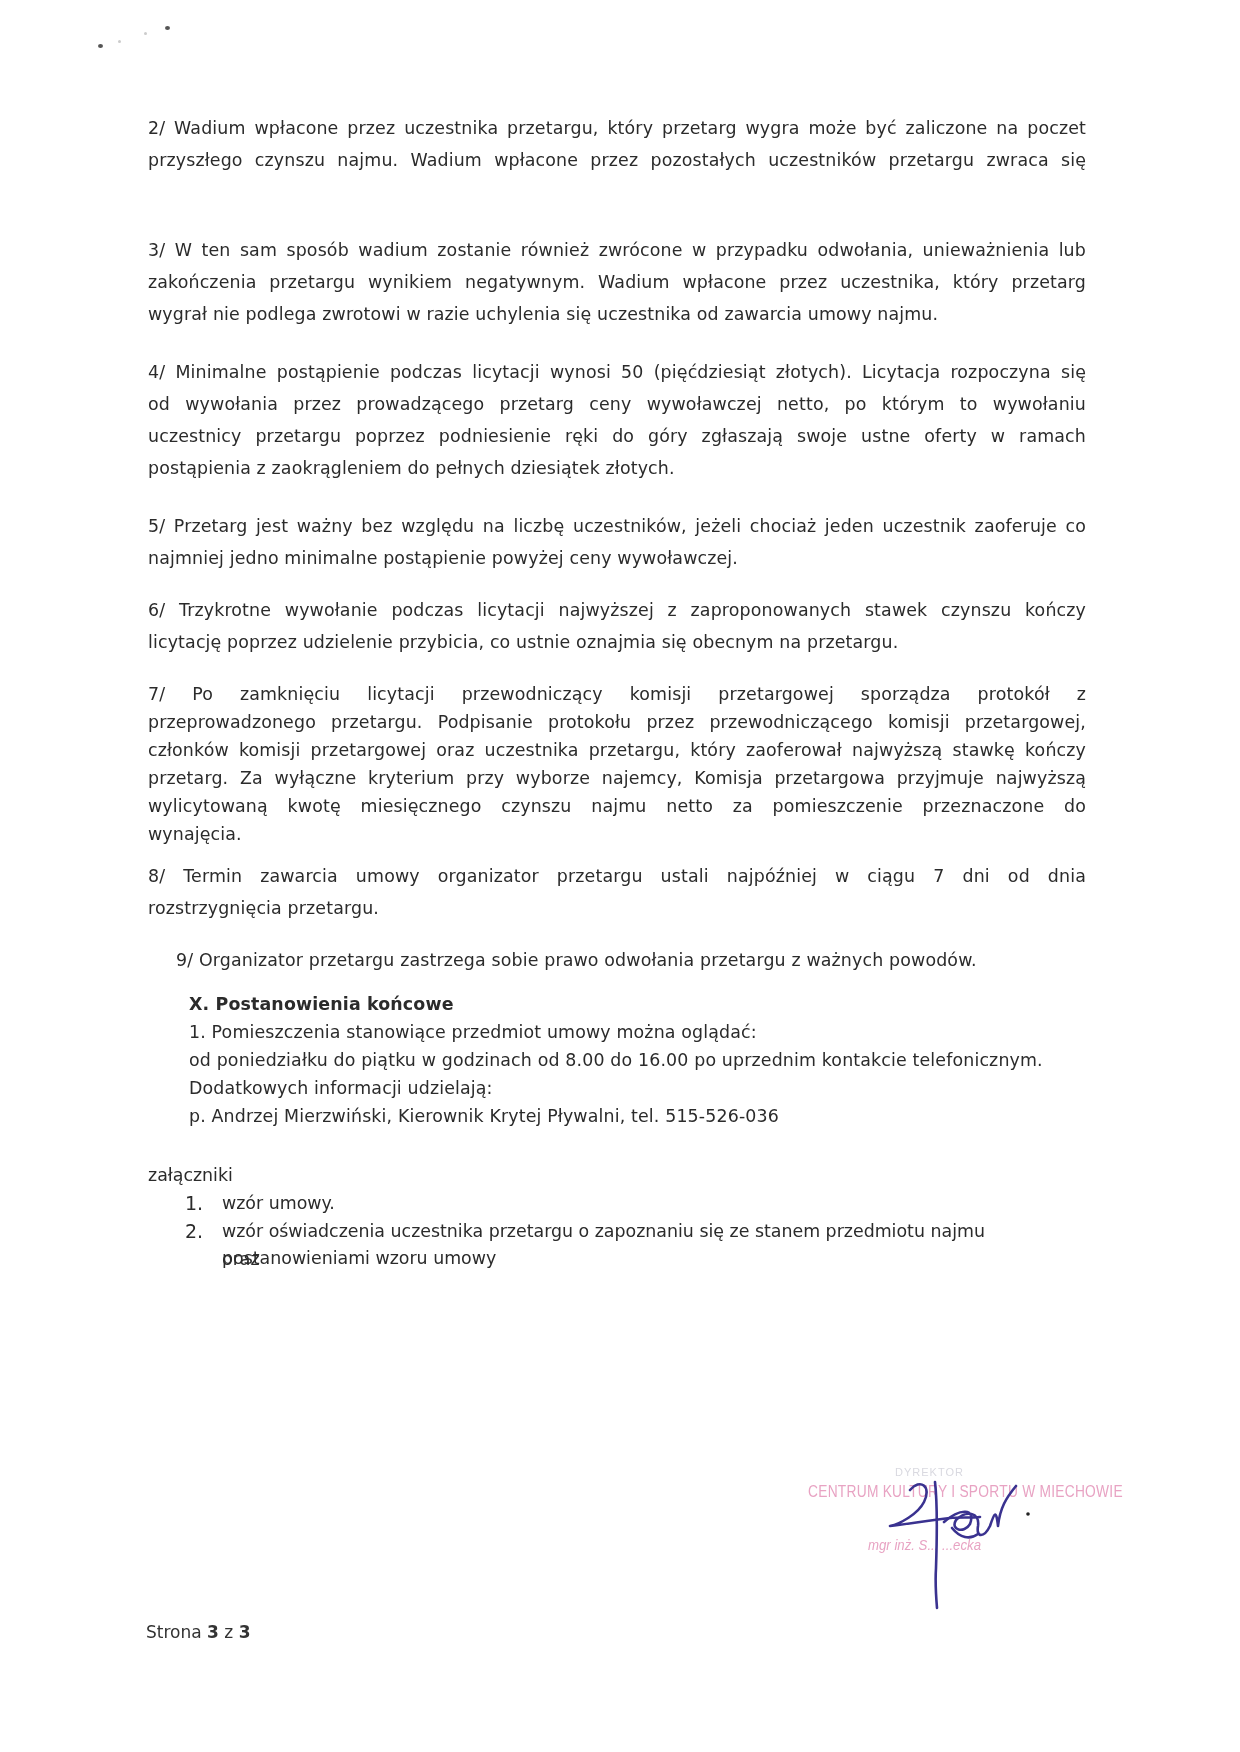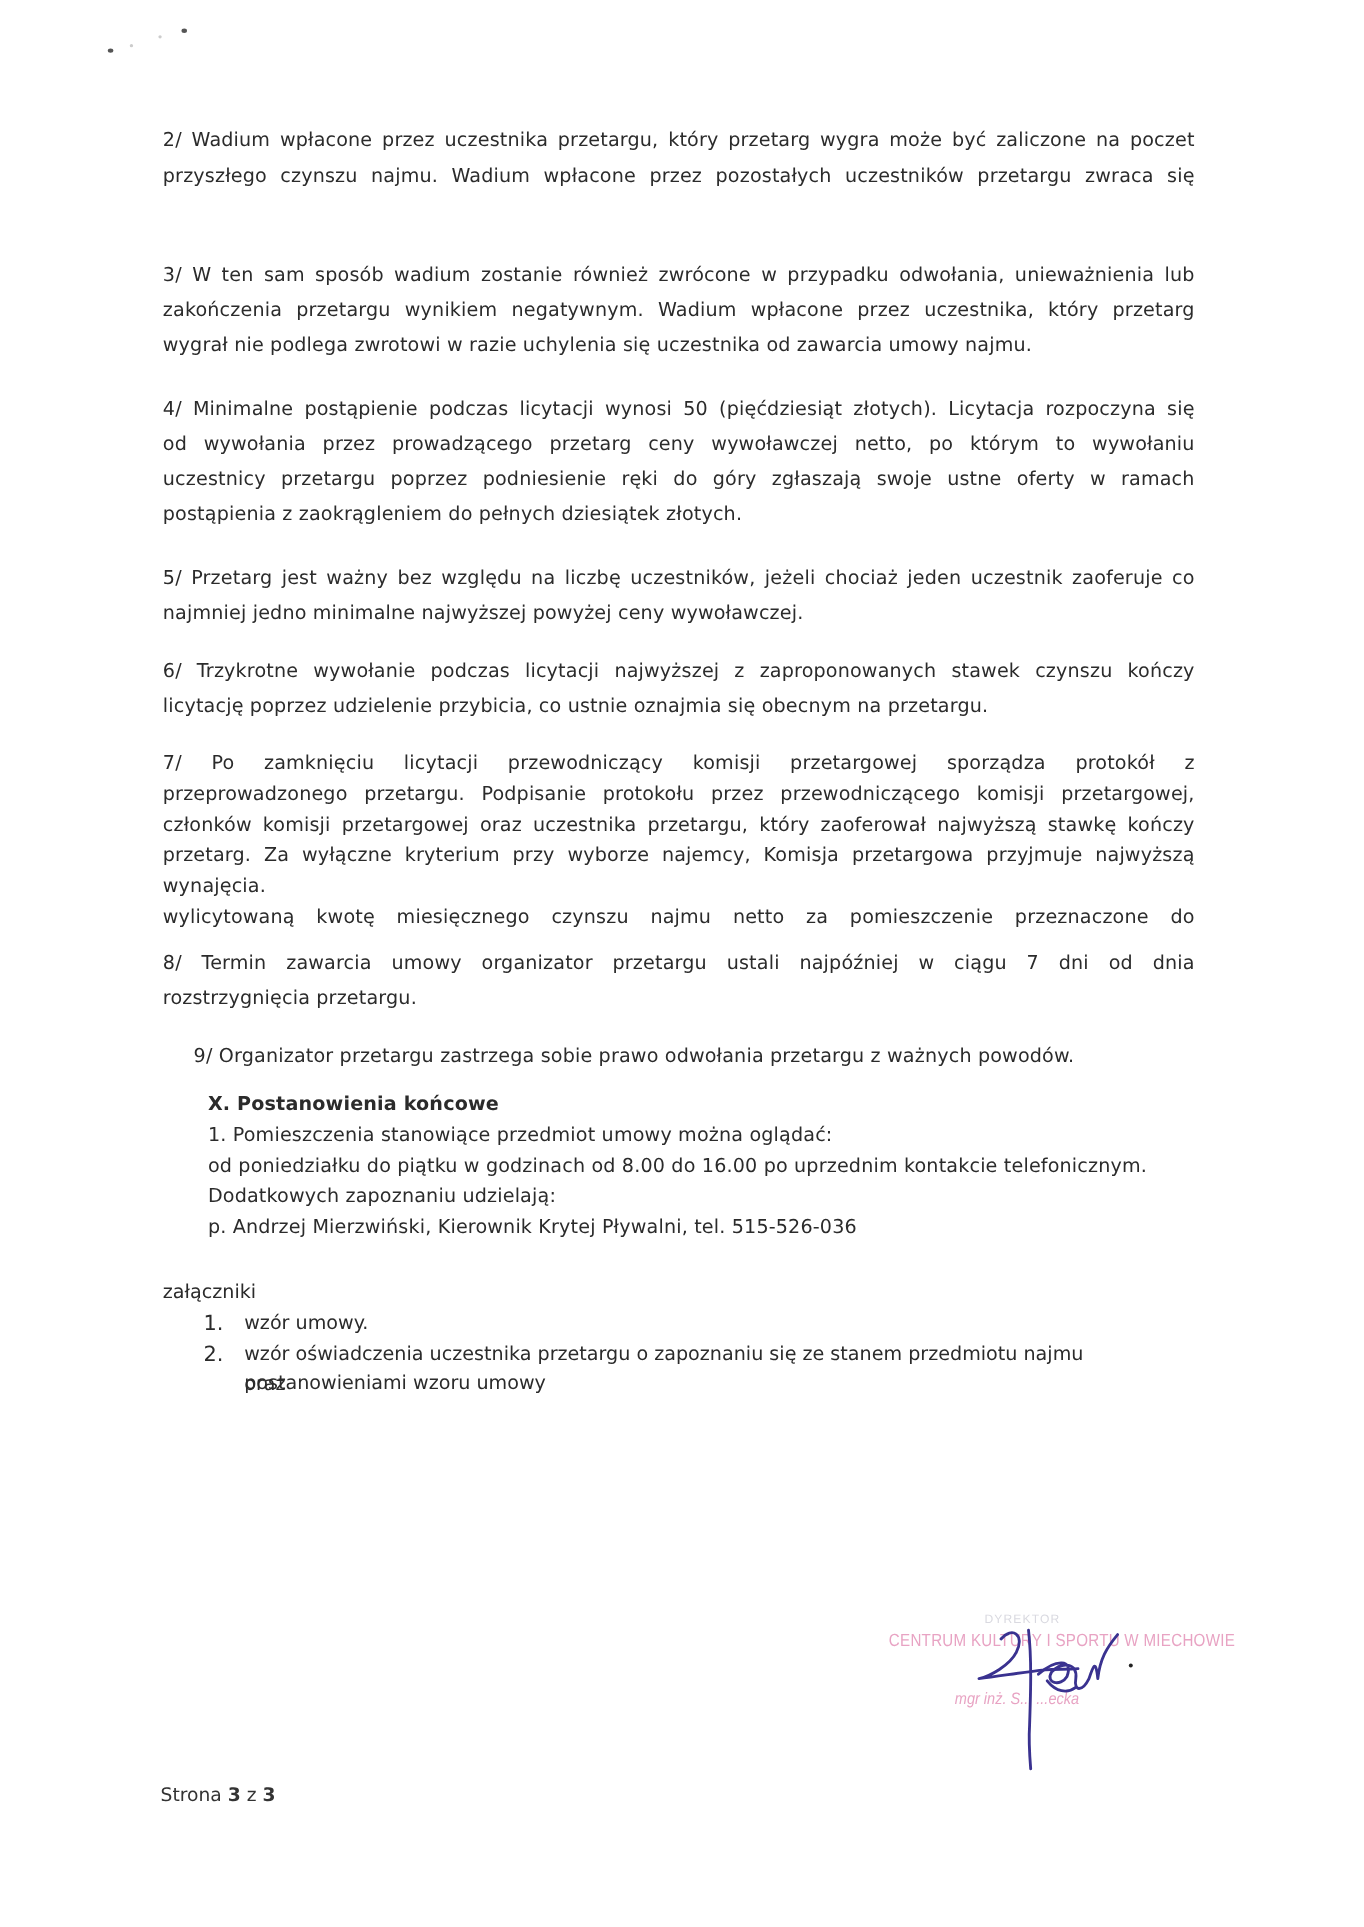--- a/index.html
+++ b/index.html
@@ -47,51 +47,51 @@
 
   <div class="para" style="top:356px;">
     <span class="ln">4/ Minimalne postąpienie podczas licytacji wynosi 50 (pięćdziesiąt złotych). Licytacja rozpoczyna się</span>
     <span class="ln">od wywołania przez prowadzącego przetarg ceny wywoławczej netto, po którym to wywołaniu</span>
     <span class="ln">uczestnicy przetargu poprzez podniesienie ręki do góry zgłaszają swoje ustne oferty w ramach</span>
     <span class="ln last">postąpienia z zaokrągleniem do pełnych dziesiątek złotych.</span>
   </div>
 
   <div class="para" style="top:510px;">
     <span class="ln">5/ Przetarg jest ważny bez względu na liczbę uczestników, jeżeli chociaż jeden uczestnik zaoferuje co</span>
-    <span class="ln last">najmniej jedno minimalne najwyższej powyżej ceny wywoławczej.</span>
+    <span class="ln last">najmniej jedno minimalne postąpienie powyżej ceny wywoławczej.</span>
   </div>
 
   <div class="para" style="top:594px;">
     <span class="ln">6/ Trzykrotne wywołanie podczas licytacji najwyższej z zaproponowanych stawek czynszu kończy</span>
     <span class="ln last">licytację poprzez udzielenie przybicia, co ustnie oznajmia się obecnym na przetargu.</span>
   </div>
 
   <div class="para tight" style="top:680px;">
     <span class="ln">7/ Po zamknięciu licytacji przewodniczący komisji przetargowej sporządza protokół z</span>
     <span class="ln">przeprowadzonego przetargu. Podpisanie protokołu przez przewodniczącego komisji przetargowej,</span>
     <span class="ln">członków komisji przetargowej oraz uczestnika przetargu, który zaoferował najwyższą stawkę kończy</span>
     <span class="ln">przetarg. Za wyłączne kryterium przy wyborze najemcy, Komisja przetargowa przyjmuje najwyższą</span>
+    <span class="ln">wylicytowaną kwotę miesięcznego czynszu najmu netto za pomieszczenie przeznaczone do</span>
     <span class="ln last">wynajęcia.</span>
-    <span class="ln">wylicytowaną kwotę miesięcznego czynszu najmu netto za pomieszczenie przeznaczone do</span>
   </div>
 
   <div class="para" style="top:860px;">
     <span class="ln">8/ Termin zawarcia umowy organizator przetargu ustali najpóźniej w ciągu 7 dni od dnia</span>
     <span class="ln last">rozstrzygnięcia przetargu.</span>
   </div>
 
   <div class="para" style="top:944px;margin-left:28px;">
     <span class="ln last">9/ Organizator przetargu zastrzega sobie prawo odwołania przetargu z ważnych powodów.</span>
   </div>
 
   <div class="para tight" style="top:990px;margin-left:41px;">
     <span class="ln last heading">X. Postanowienia końcowe</span>
     <span class="ln last">1. Pomieszczenia stanowiące przedmiot umowy można oglądać:</span>
     <span class="ln last">od poniedziałku do piątku w godzinach od 8.00 do 16.00 po uprzednim kontakcie telefonicznym.</span>
-    <span class="ln last">Dodatkowych zapoznaniu udzielają:</span>
+    <span class="ln last">Dodatkowych informacji udzielają:</span>
     <span class="ln last">p. Andrzej Mierzwiński, Kierownik Krytej Pływalni, tel. 515-526-036</span>
   </div>
 
   <div class="attach-item" style="left:148px;top:1161px;">załączniki</div>
 
   <div>
     <span class="attach-item attach-num" style="top:1189px;">1.</span>
     <span class="attach-item attach-text" style="top:1189px;">wzór umowy.</span>
   </div>
 

